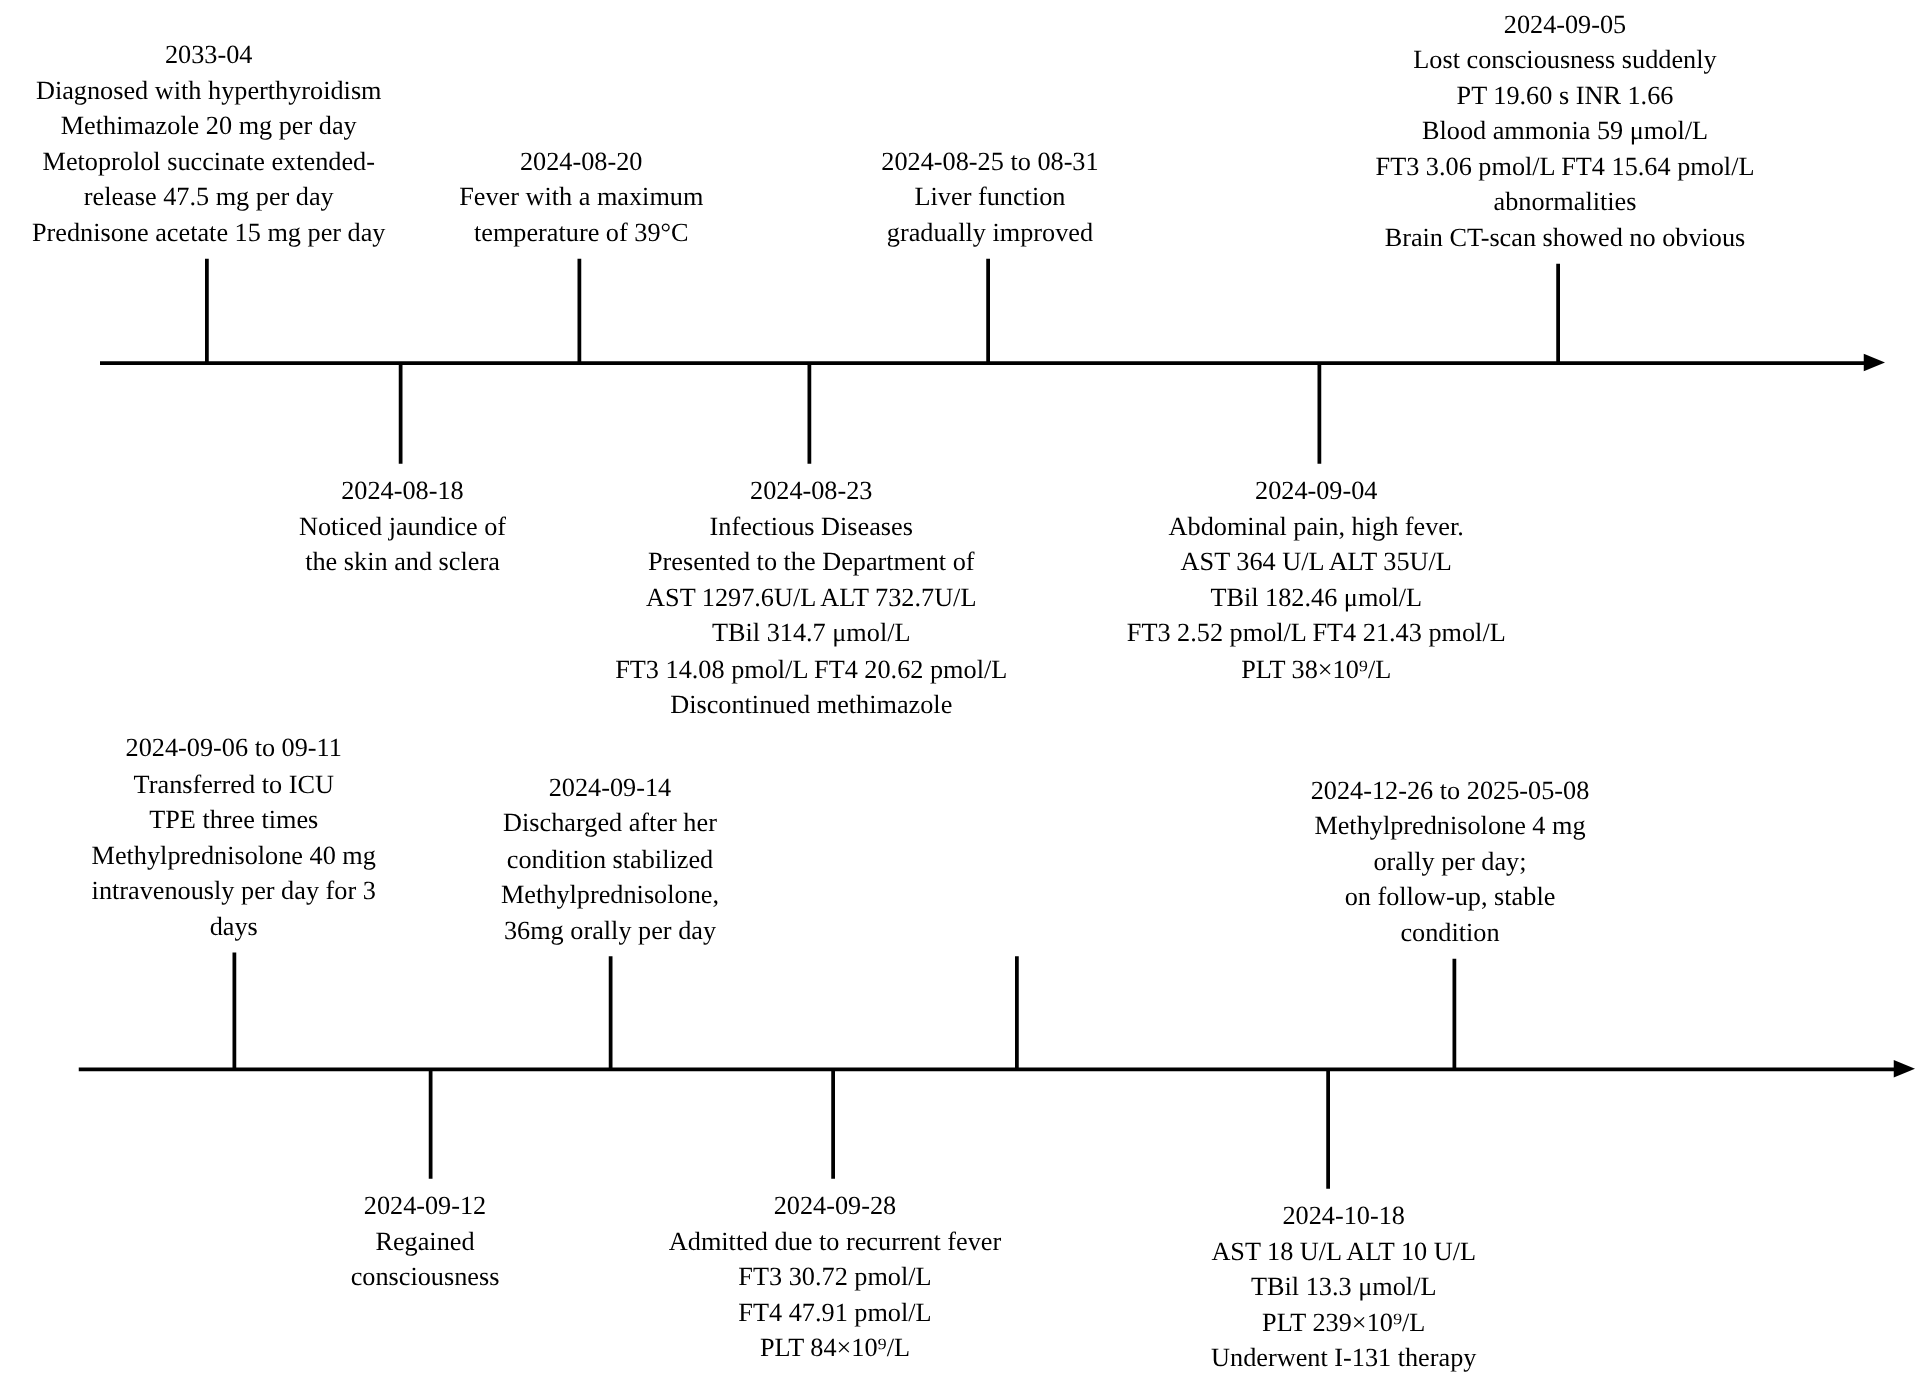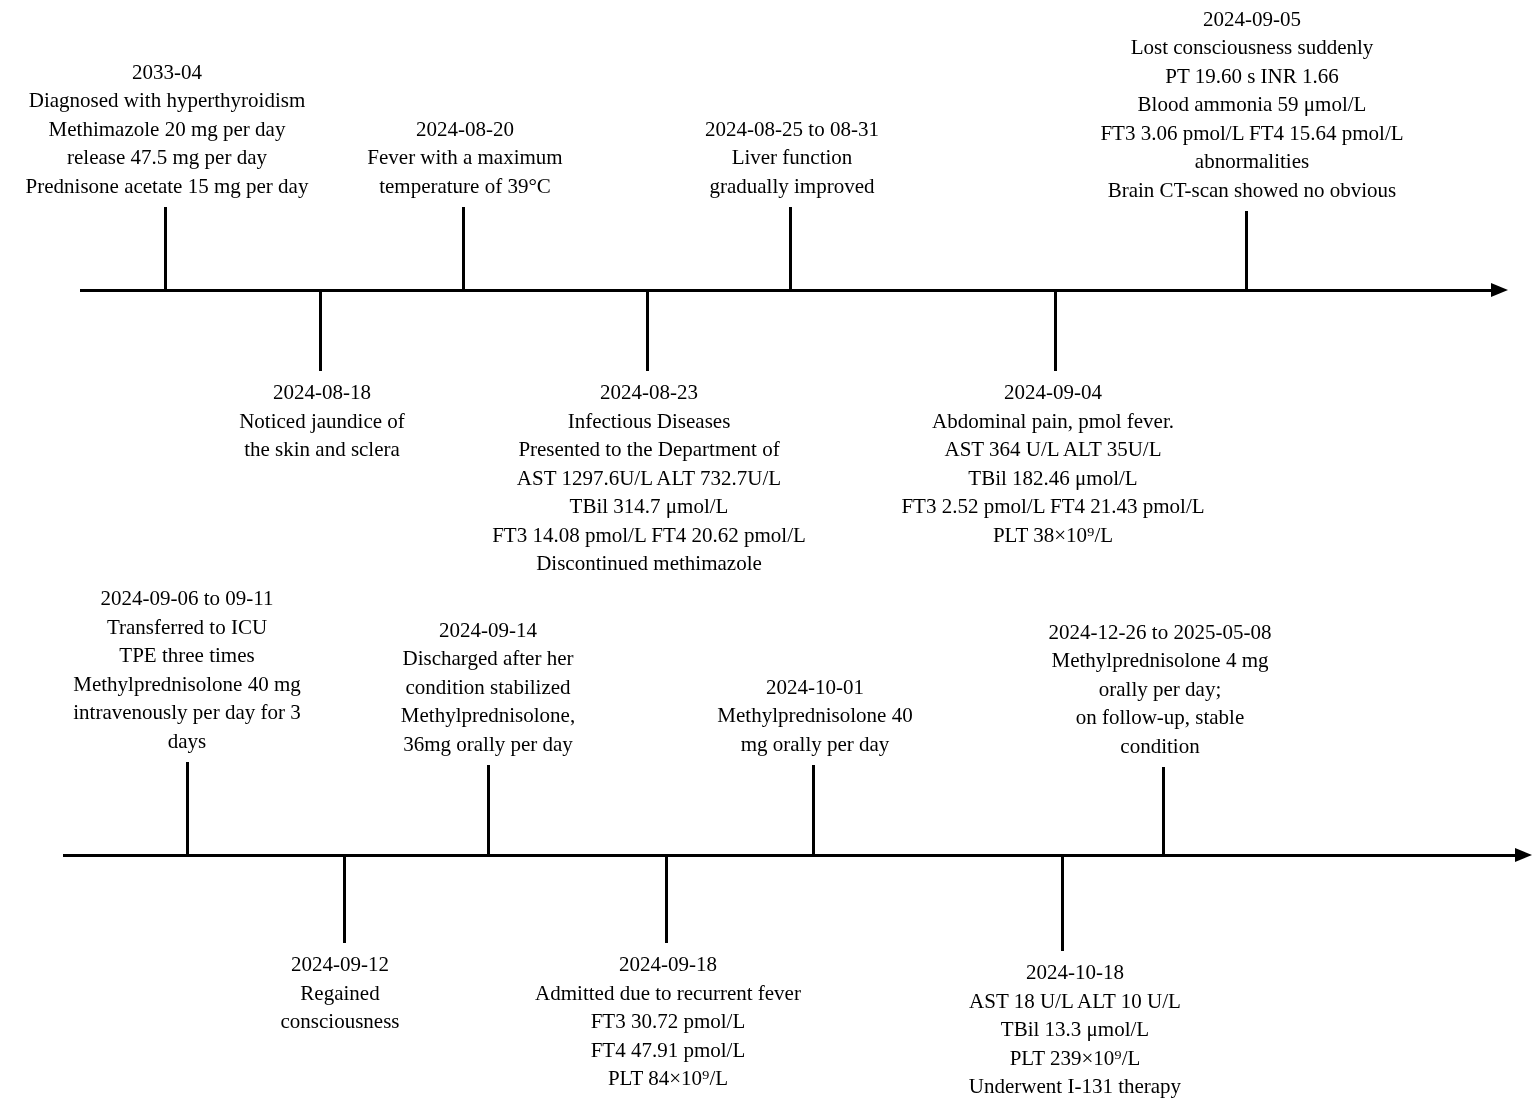--- a/index.html
+++ b/index.html
@@ -55,20 +55,21 @@
 
 <div class="figure">
   <div class="timeline">
       <div class="axis-line" style="left: 80px; top: 288.5px; width: 1414px;"></div>
       <div class="arrowhead" style="left: 1491px; top: 283px;"></div>
       <div class="tick" style="left: 163.5px; top: 207px; height: 83px;"></div>
       <div class="event" style="left: 167px; bottom: 904px;">
         <span class="event-date">2033-04</span>
         <span class="event-line">Diagnosed with hyperthyroidism</span>
         <span class="event-line">Methimazole 20 mg per day</span>
+        <span class="event-line">Metoprolol succinate extended-</span>
         <span class="event-line">release 47.5 mg per day</span>
         <span class="event-line">Prednisone acetate 15 mg per day</span>
       </div>
       <div class="tick" style="left: 461.5px; top: 207px; height: 83px;"></div>
       <div class="event" style="left: 465px; bottom: 904px;">
         <span class="event-date">2024-08-20</span>
         <span class="event-line">Fever with a maximum</span>
         <span class="event-line">temperature of 39°C</span>
       </div>
       <div class="tick" style="left: 788.5px; top: 207px; height: 83px;"></div>
@@ -99,21 +100,21 @@
         <span class="event-line">Infectious Diseases</span>
         <span class="event-line">Presented to the Department of</span>
         <span class="event-line">AST 1297.6U/L ALT 732.7U/L</span>
         <span class="event-line">TBil 314.7 μmol/L</span>
         <span class="event-line">FT3 14.08 pmol/L FT4 20.62 pmol/L</span>
         <span class="event-line">Discontinued methimazole</span>
       </div>
       <div class="tick" style="left: 1053.5px; top: 290px; height: 81px;"></div>
       <div class="event" style="left: 1053px; top: 378px;">
         <span class="event-date">2024-09-04</span>
-        <span class="event-line">Abdominal pain, pmol fever.</span>
+        <span class="event-line">Abdominal pain, high fever.</span>
         <span class="event-line">AST 364 U/L ALT 35U/L</span>
         <span class="event-line">TBil 182.46 μmol/L</span>
         <span class="event-line">FT3 2.52 pmol/L FT4 21.43 pmol/L</span>
         <span class="event-line">PLT 38×10⁹/L</span>
       </div>
     </div>
   <div class="timeline">
       <div class="axis-line" style="left: 63px; top: 853.5px; width: 1455px;"></div>
       <div class="arrowhead" style="left: 1515px; top: 848px;"></div>
       <div class="tick" style="left: 185.5px; top: 762px; height: 93px;"></div>
@@ -127,42 +128,37 @@
       </div>
       <div class="tick" style="left: 486.5px; top: 765px; height: 90px;"></div>
       <div class="event" style="left: 488px; bottom: 346px;">
         <span class="event-date">2024-09-14</span>
         <span class="event-line">Discharged after her</span>
         <span class="event-line">condition stabilized</span>
         <span class="event-line">Methylprednisolone,</span>
         <span class="event-line">36mg orally per day</span>
       </div>
       <div class="tick" style="left: 811.5px; top: 765px; height: 90px;"></div>
-      <div class="event" style="left: 815px; bottom: 346px;">
-        <span class="event-date">2024-10-01</span>
-        <span class="event-line">Methylprednisolone 40</span>
-        <span class="event-line">mg orally per day</span>
-      </div>
       <div class="tick" style="left: 1161.5px; top: 767px; height: 88px;"></div>
       <div class="event" style="left: 1160px; bottom: 344px;">
         <span class="event-date">2024-12-26 to 2025-05-08</span>
         <span class="event-line">Methylprednisolone 4 mg</span>
         <span class="event-line">orally per day;</span>
         <span class="event-line">on follow-up, stable</span>
         <span class="event-line">condition</span>
       </div>
       <div class="tick" style="left: 342.5px; top: 855px; height: 88px;"></div>
       <div class="event" style="left: 340px; top: 950px;">
         <span class="event-date">2024-09-12</span>
         <span class="event-line">Regained</span>
         <span class="event-line">consciousness</span>
       </div>
       <div class="tick" style="left: 664.5px; top: 855px; height: 88px;"></div>
       <div class="event" style="left: 668px; top: 950px;">
-        <span class="event-date">2024-09-18</span>
+        <span class="event-date">2024-09-28</span>
         <span class="event-line">Admitted due to recurrent fever</span>
         <span class="event-line">FT3 30.72 pmol/L</span>
         <span class="event-line">FT4 47.91 pmol/L</span>
         <span class="event-line">PLT 84×10⁹/L</span>
       </div>
       <div class="tick" style="left: 1060.5px; top: 855px; height: 96px;"></div>
       <div class="event" style="left: 1075px; top: 958px;">
         <span class="event-date">2024-10-18</span>
         <span class="event-line">AST 18 U/L ALT 10 U/L</span>
         <span class="event-line">TBil 13.3 μmol/L</span>

